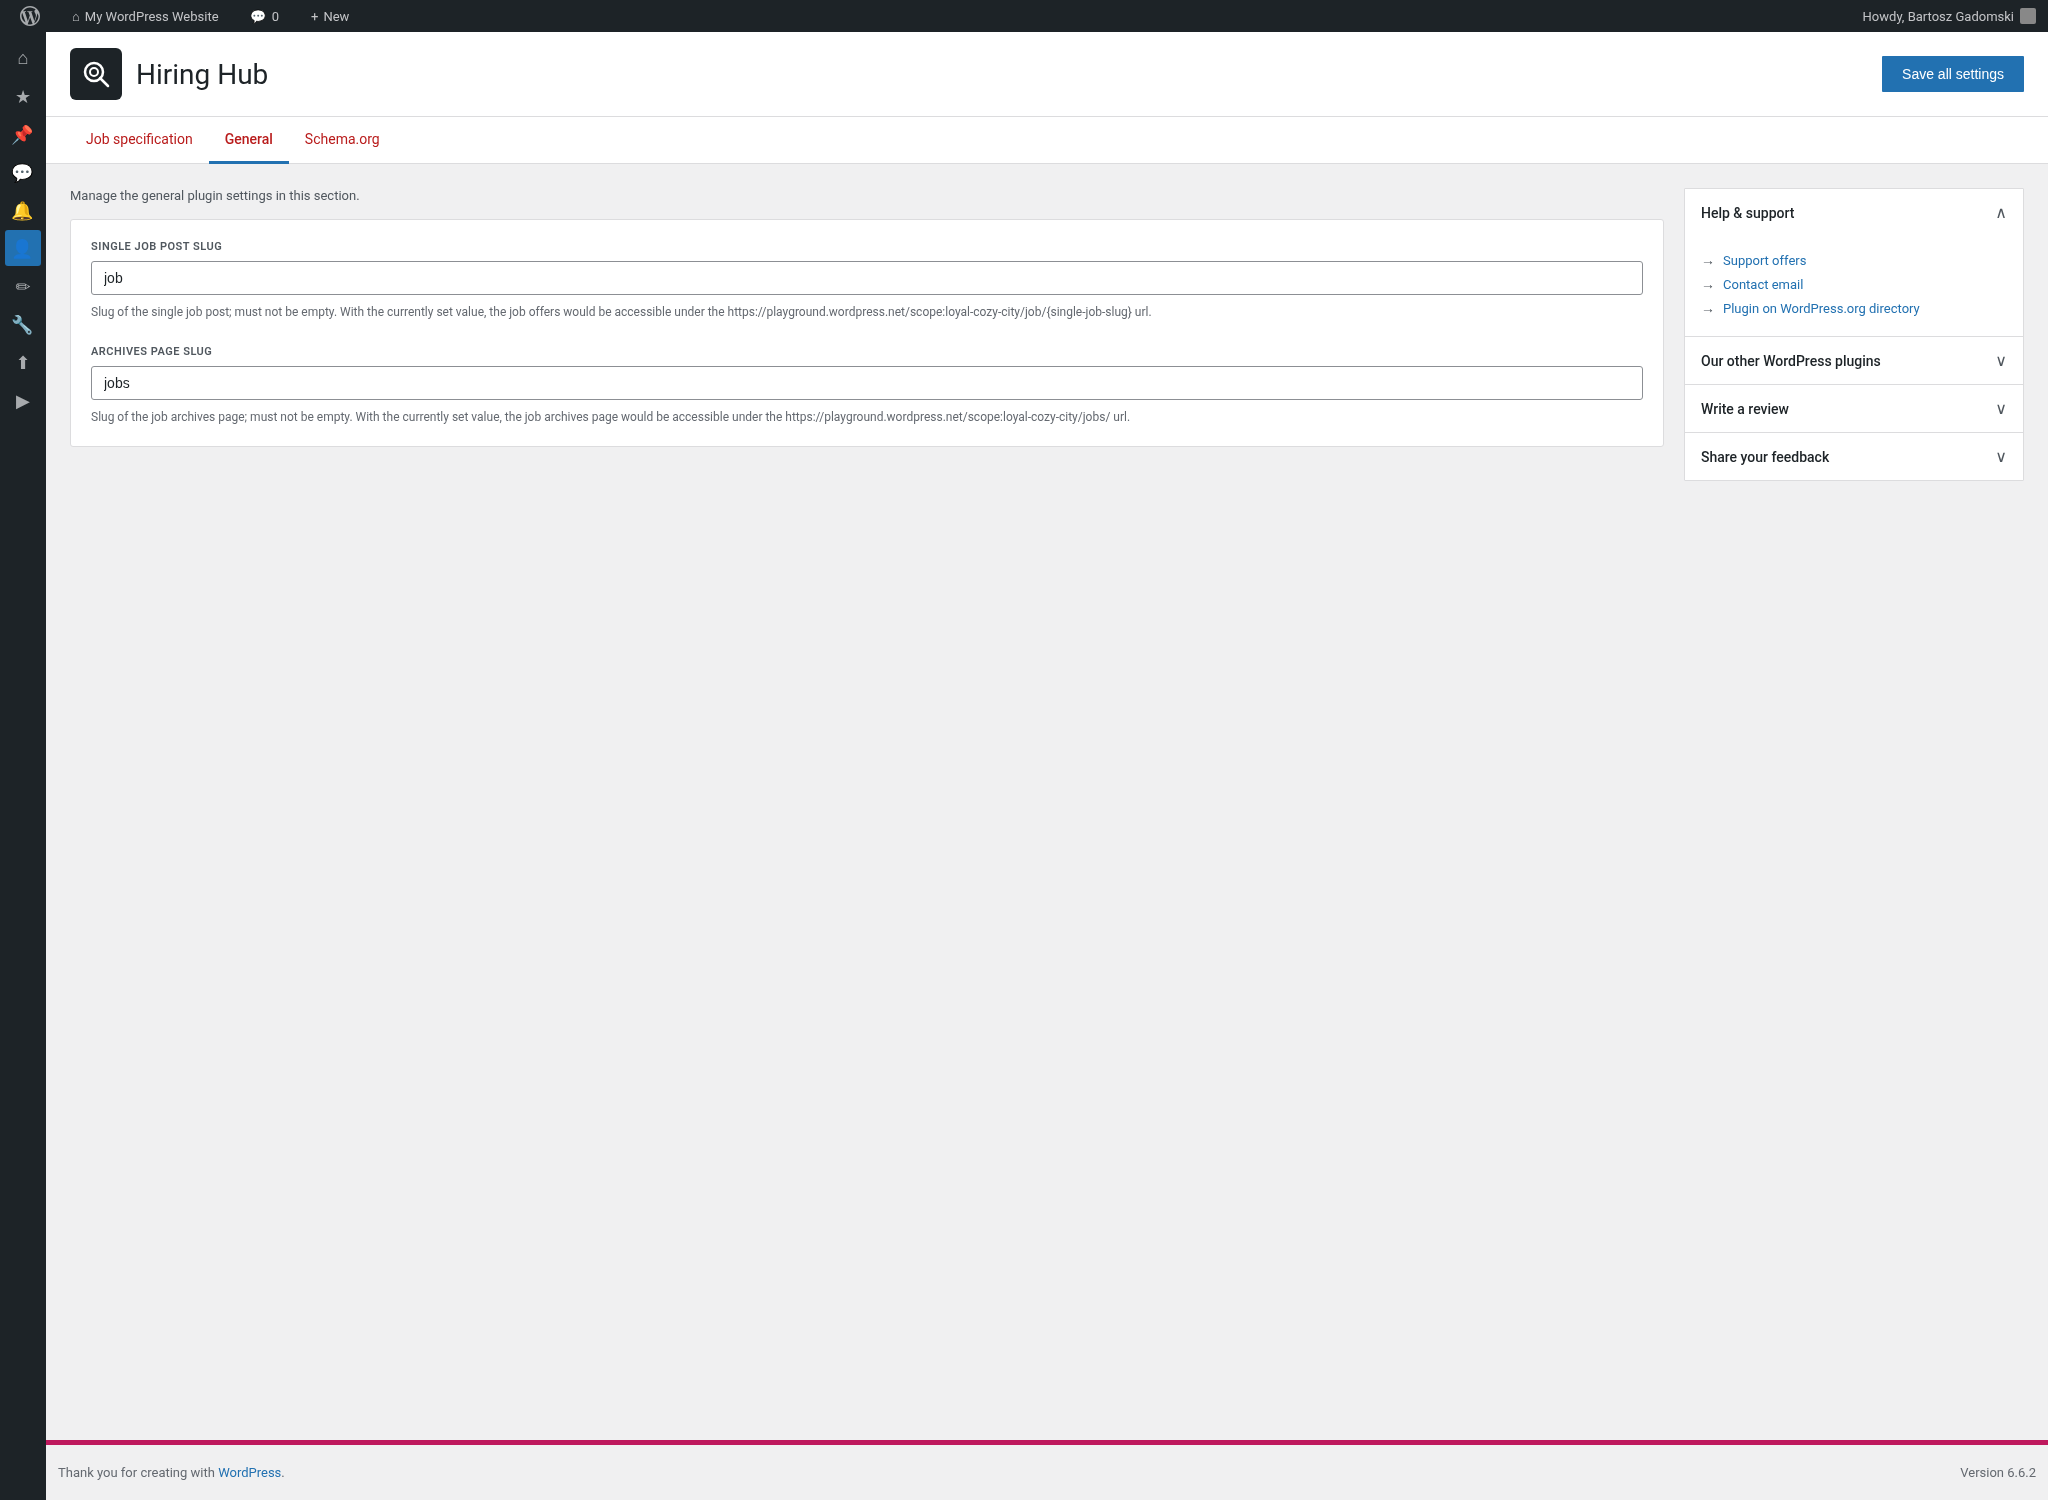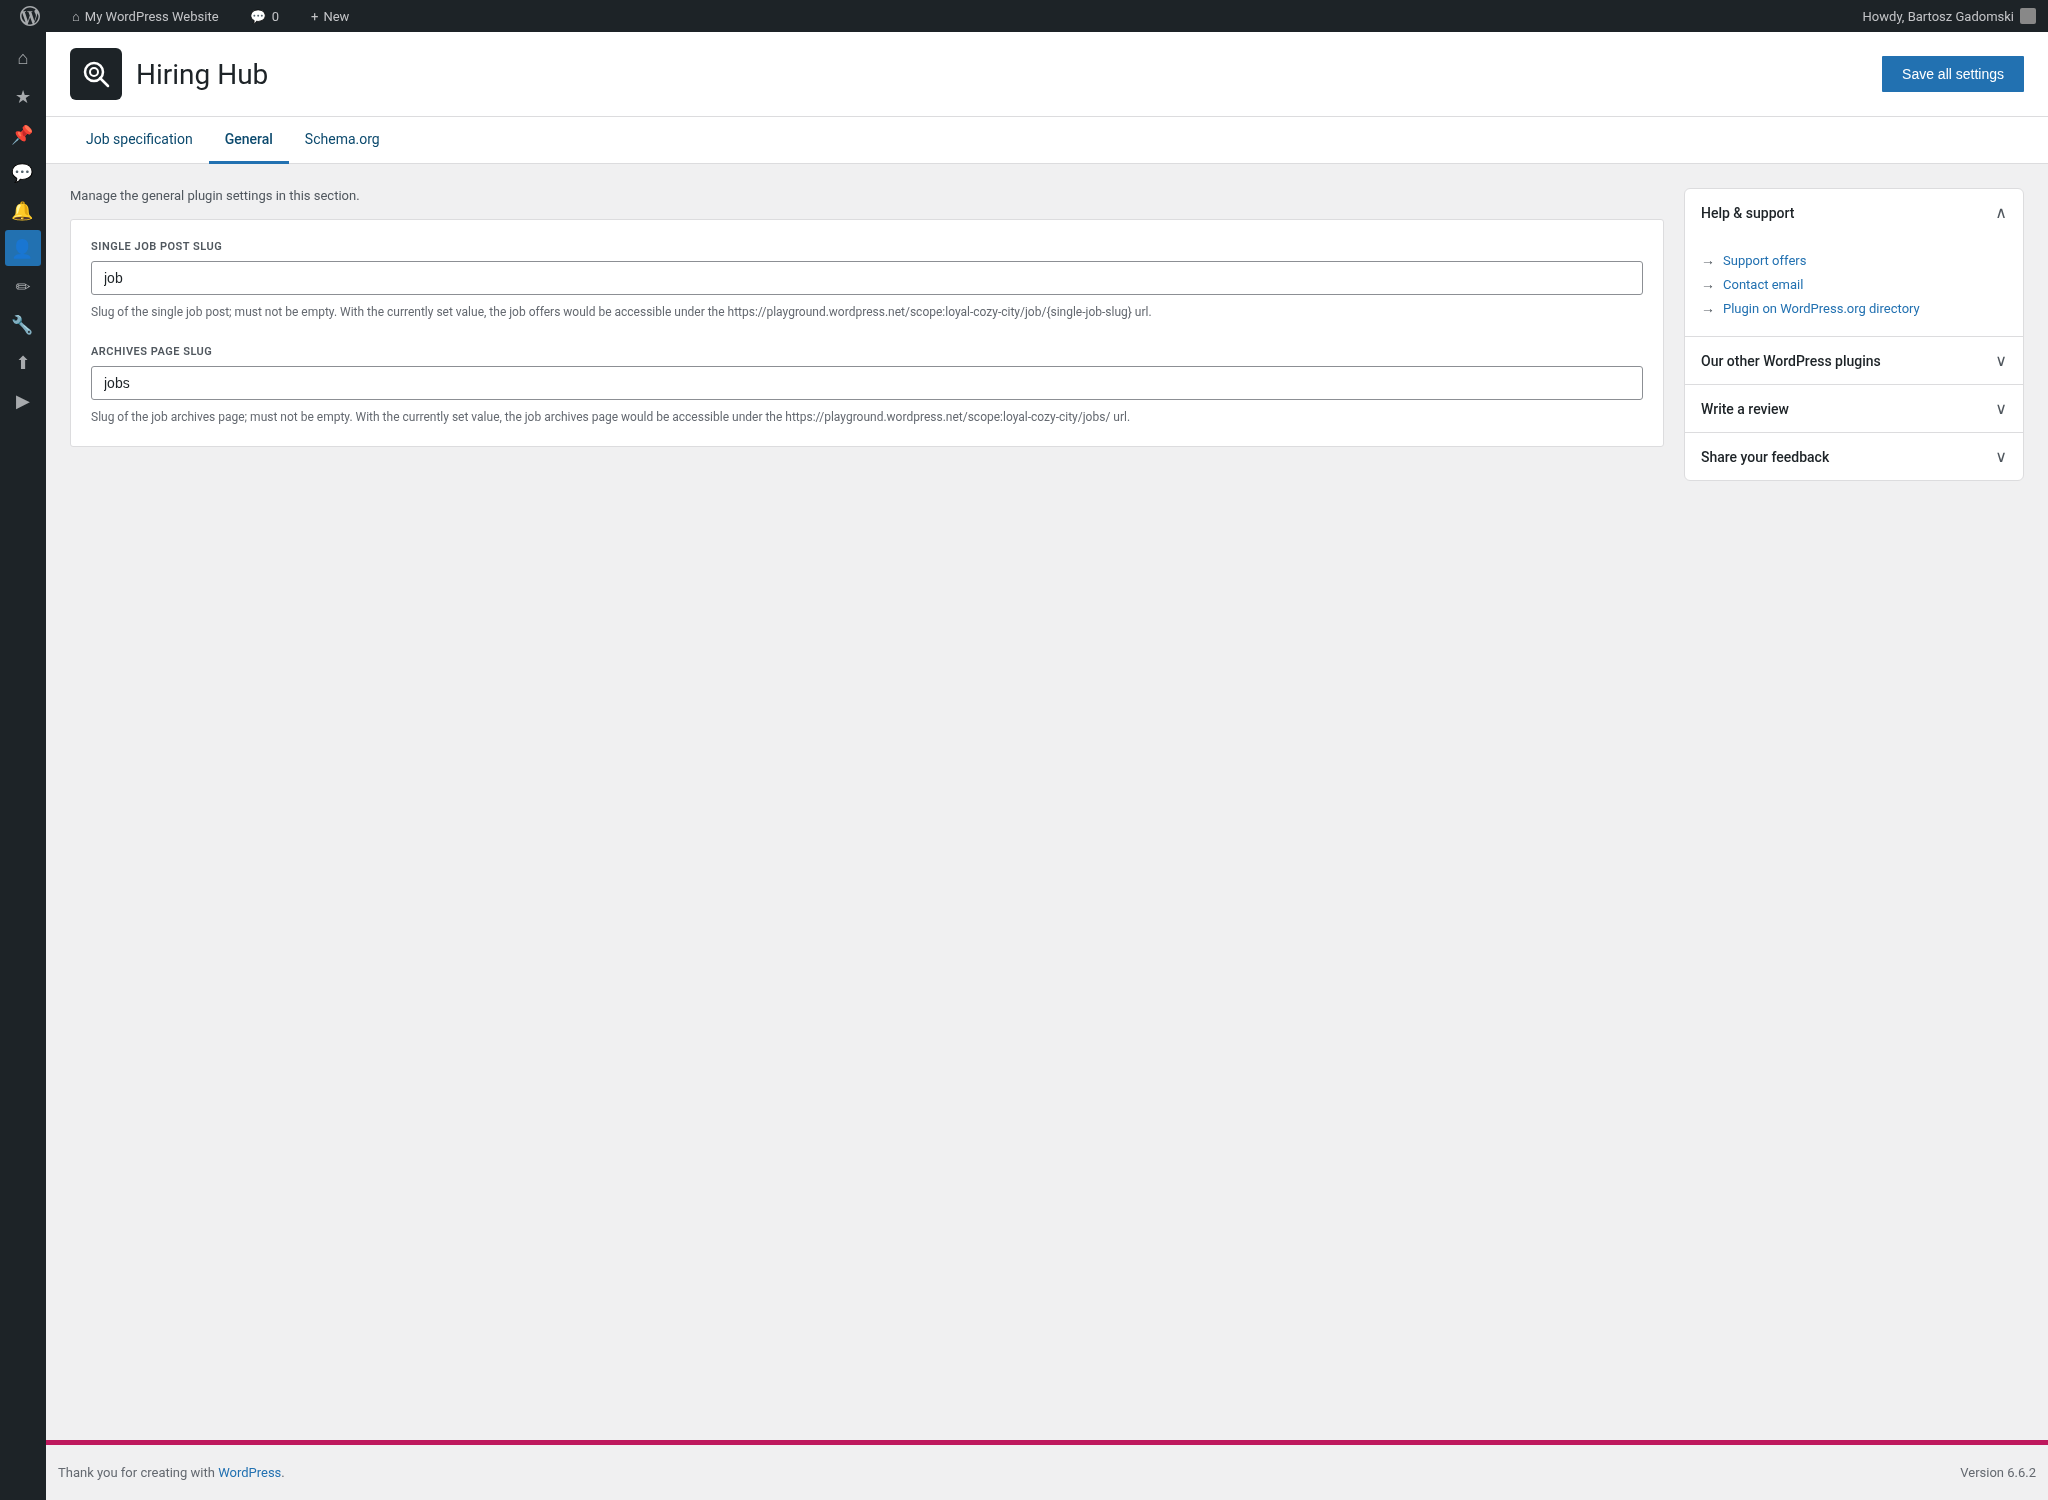--- a/index.html
+++ b/index.html
@@ -85,21 +85,21 @@
     #plugin-tabs {
       background: #fff;
       border-bottom: 1px solid #dcdcde;
       padding: 0 24px;
       display: flex;
       gap: 0;
     }
     .tab-item {
       padding: 14px 16px;
       font-size: 14px;
-      color: #0c4a6e;
+      color: #b91c1c;
       cursor: pointer;
       border-bottom: 3px solid transparent;
       margin-bottom: -1px;
       text-decoration: none;
     }
     .tab-item.active { border-bottom-color: #2271b1; font-weight: 500; }
 
     
     #page-body {
       padding: 24px;
@@ -145,21 +145,21 @@
       color: #646970;
       margin-top: 8px;
       line-height: 1.5;
     }
 
     
     #settings-sidebar { width: 340px; flex-shrink: 0; }
     .sidebar-card {
       background: #fff;
       border: 1px solid #dcdcde;
-      border-radius: 6px;
+      border-radius: 1px;
       overflow: hidden;
     }
     .sidebar-section {
       border-bottom: 1px solid #dcdcde;
     }
     .sidebar-section:last-child { border-bottom: none; }
     .sidebar-section-header {
       display: flex;
       align-items: center;
       justify-content: space-between;

